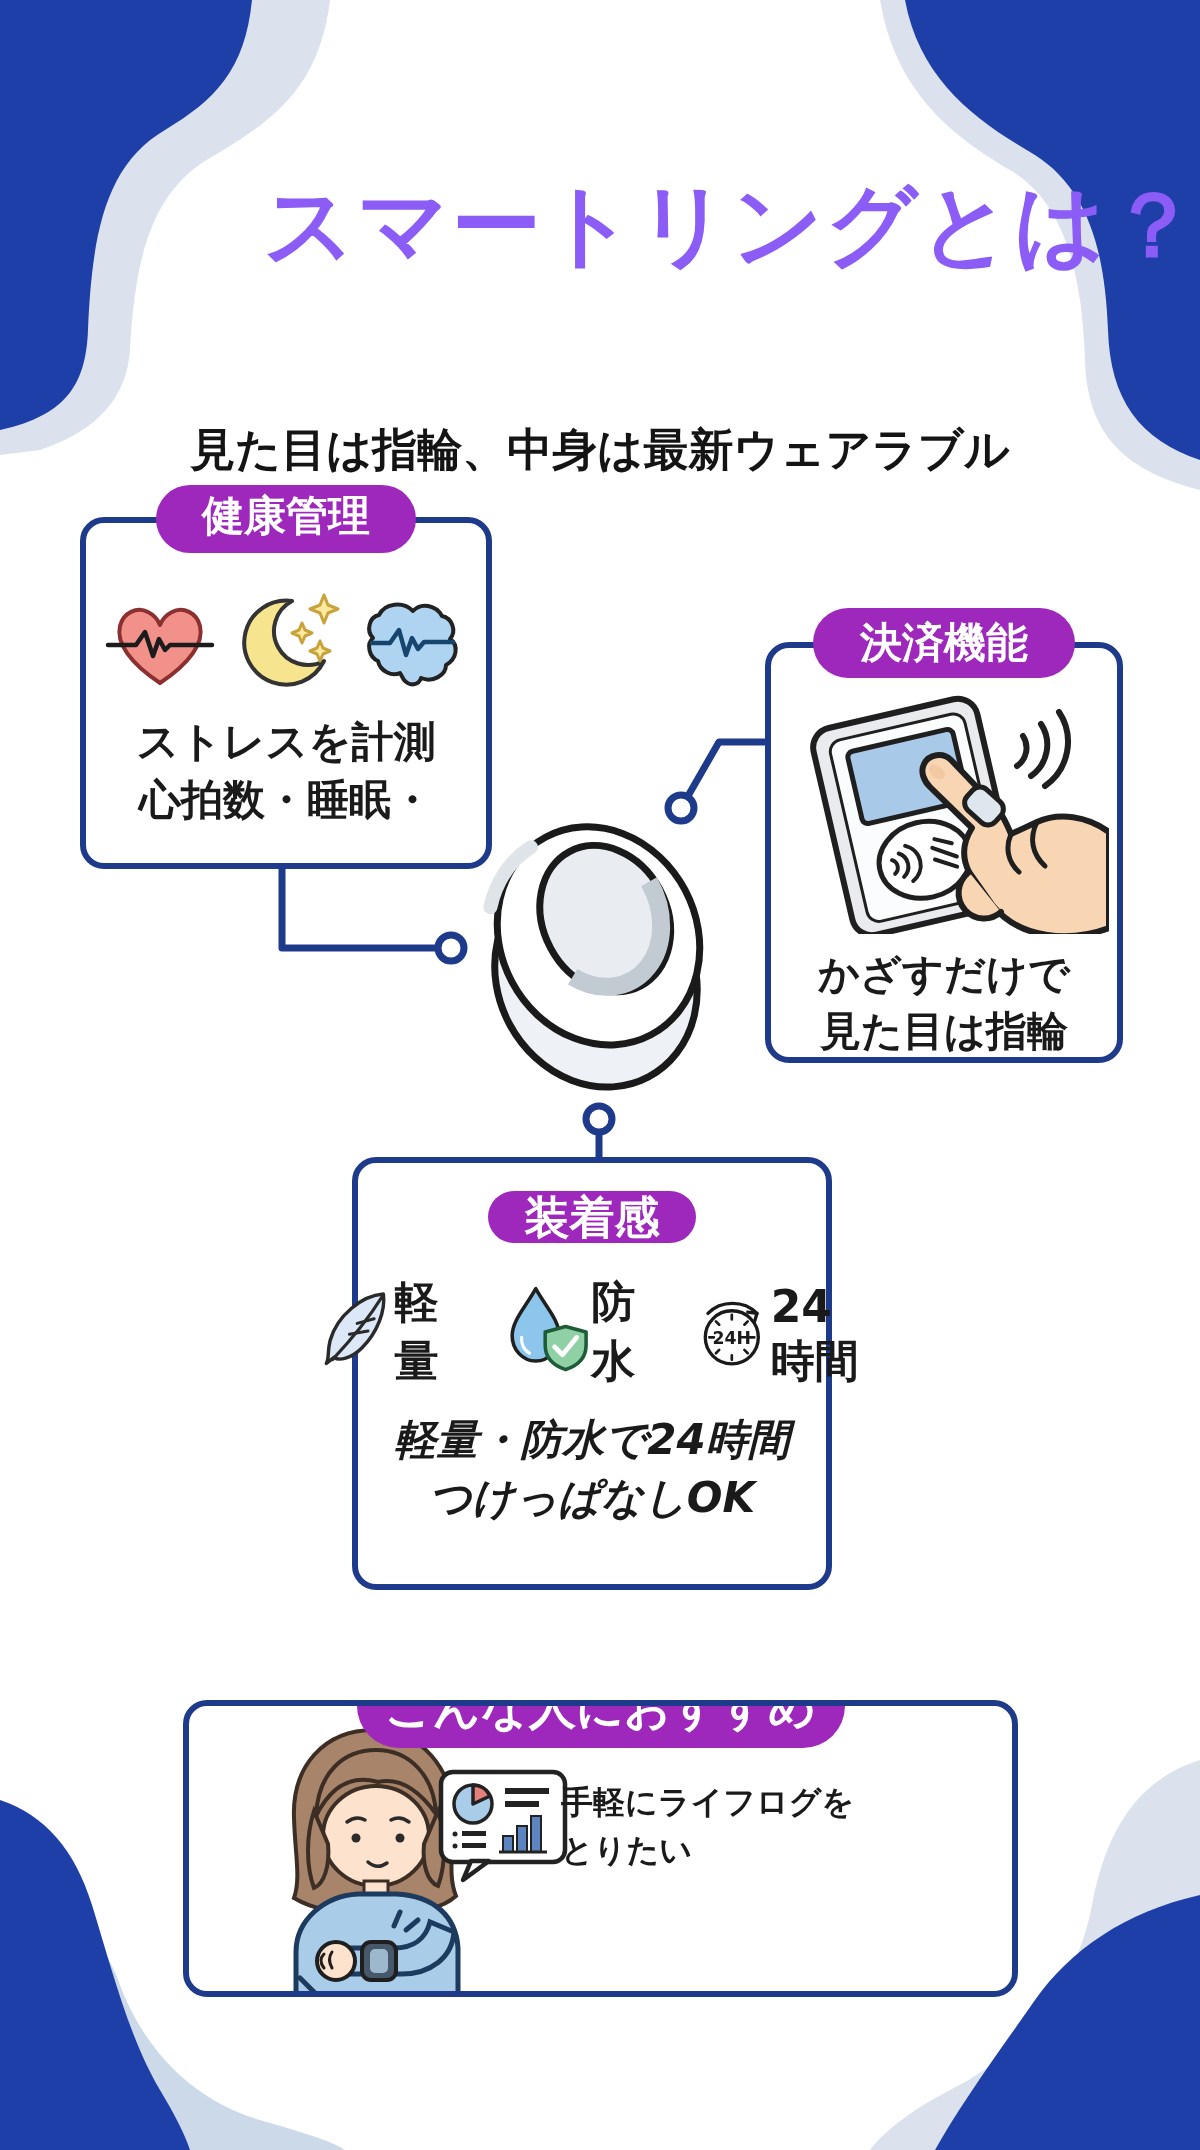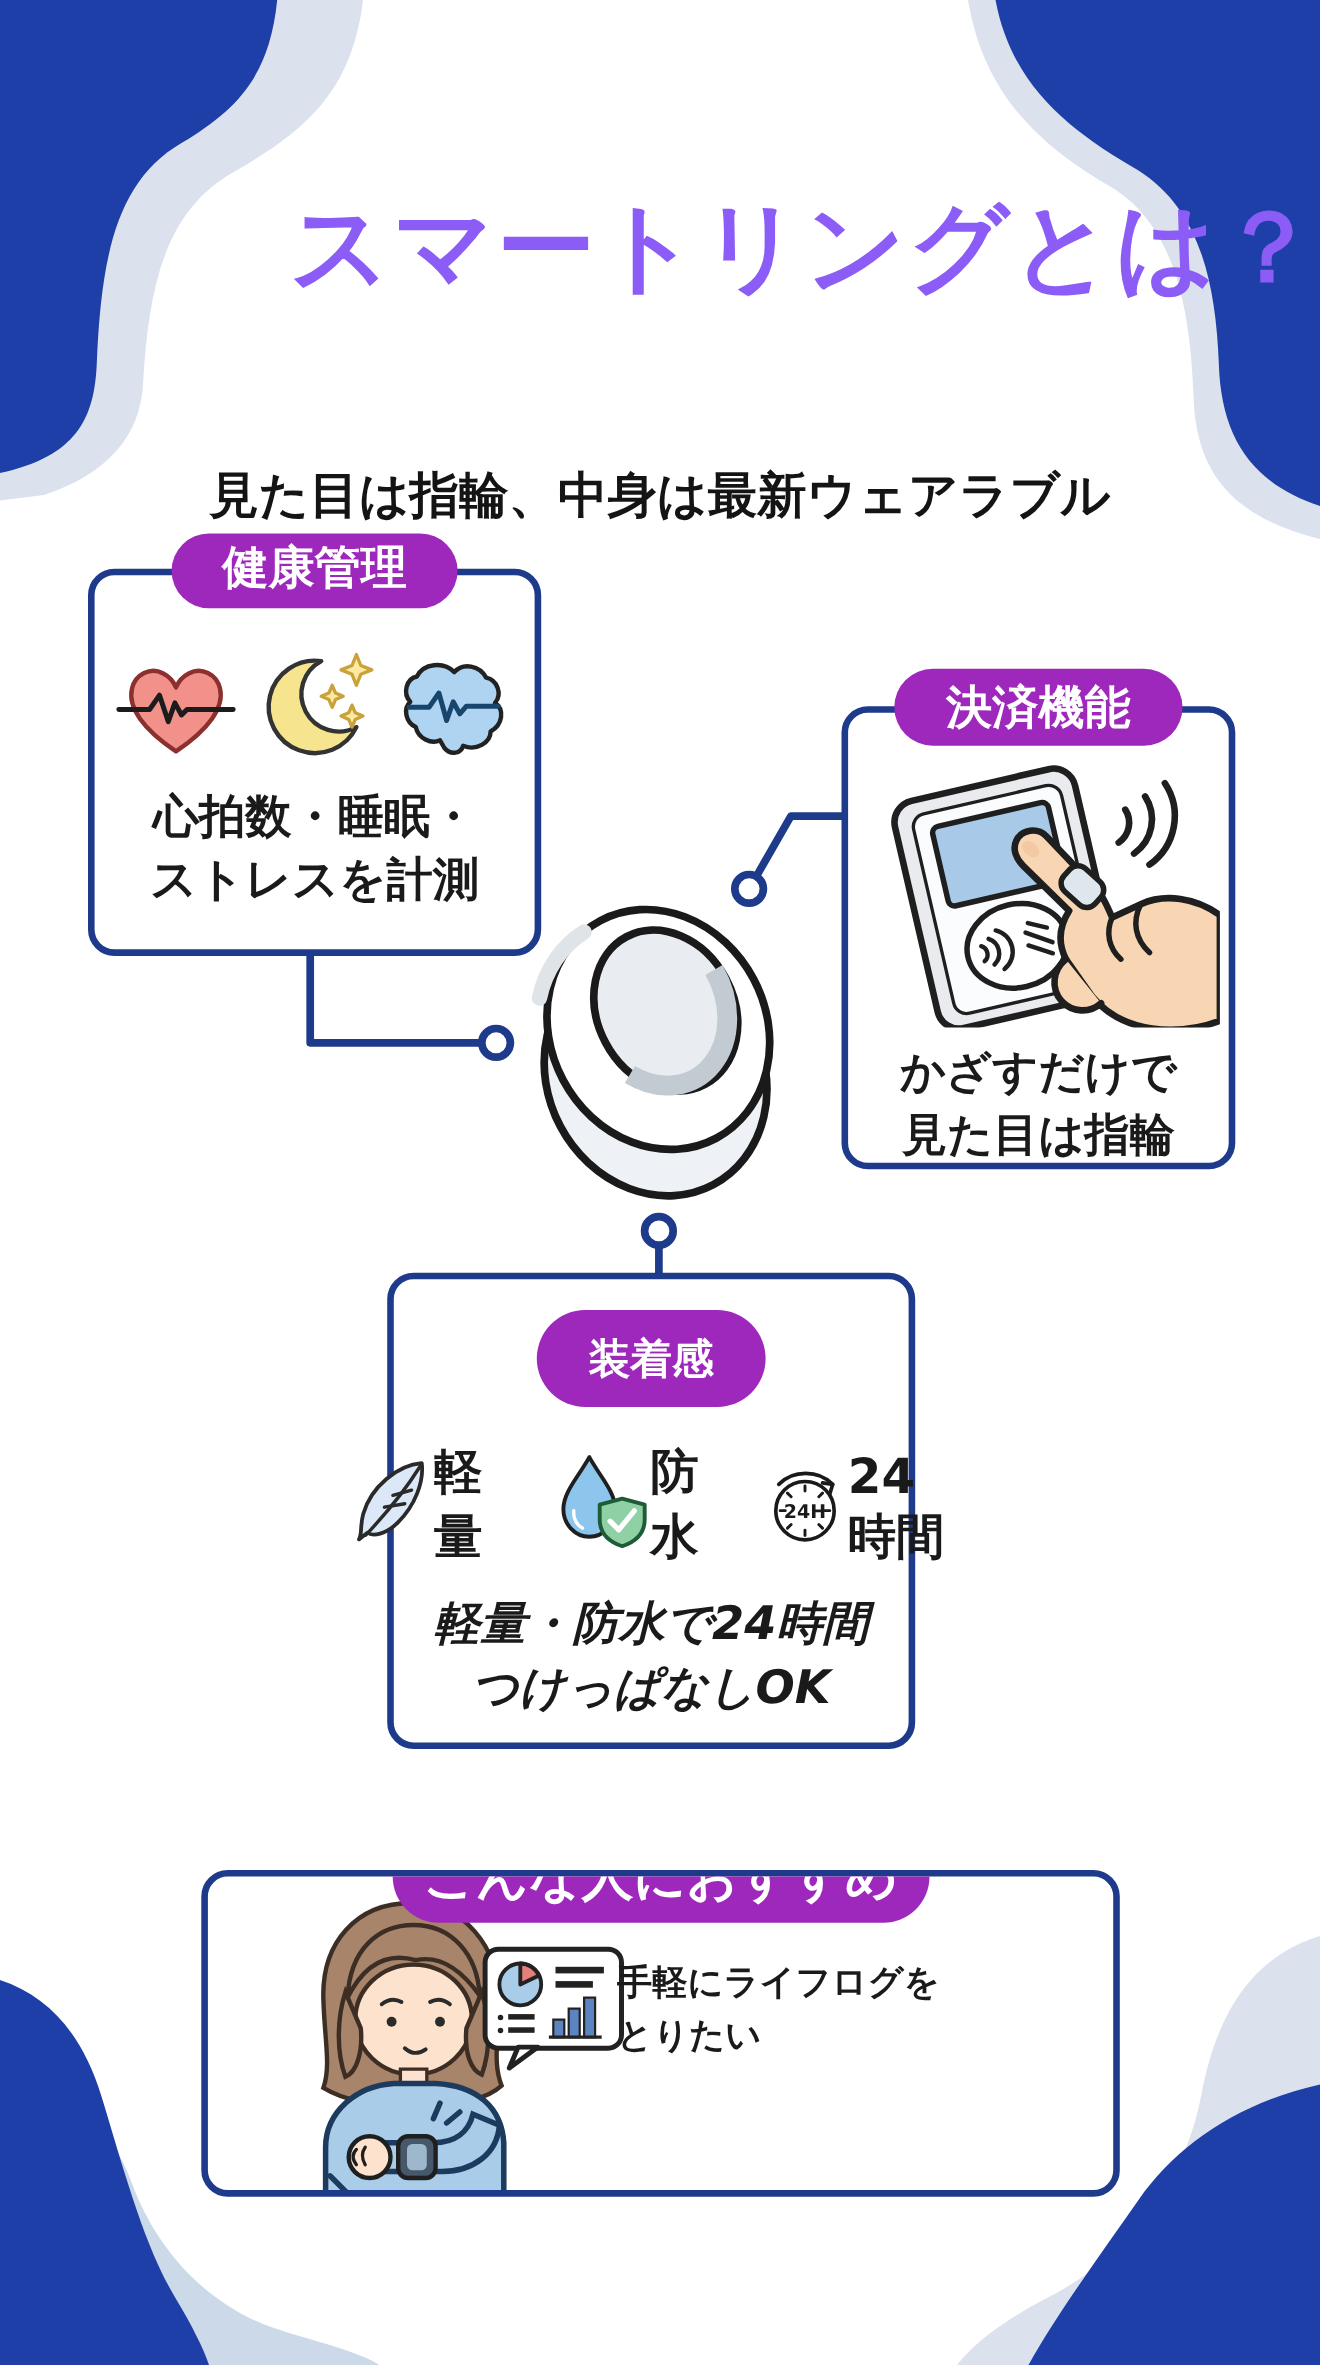--- a/index.html
+++ b/index.html
@@ -91,22 +91,22 @@
         <path d="M74 34 L77 41 L84 44 L77 47 L74 54 L71 47 L64 44 L71 41 Z" fill="#fbeaa0" stroke="#c9a23c" stroke-width="3" stroke-linejoin="round"></path>
         <path d="M92 52 L95 59 L102 62 L95 65 L92 72 L89 65 L82 62 L89 59 Z" fill="#fbeaa0" stroke="#c9a23c" stroke-width="3" stroke-linejoin="round"></path>
       </svg>
 
       <svg width="110" height="98" viewBox="0 0 110 98">
         <path d="M55 16 C45 6 27 8 21 20 C11 22 8 36 15 43 C8 49 11 62 20 66 C22 76 34 82 42 78 L46 85 C52 92 61 90 63 83 C75 88 88 80 88 70 C99 64 101 50 92 44 C99 36 94 23 84 21 C78 10 63 7 55 16 Z" fill="#aed4f2" stroke="#222222" stroke-width="4" stroke-linejoin="round"></path>
         <polyline points="14,48 32,48 41,35 48,60 54,43 60,54 66,47 95,47" fill="none" stroke="#17456e" stroke-width="4.5" stroke-linecap="round" stroke-linejoin="round"></polyline>
       </svg>
     </div>
     <div class="card-text" style="margin-top:20px;font-size:42px;">
+      <div>ストレスを計測</div>
       <div>心拍数・睡眠・</div>
-      <div>ストレスを計測</div>
     </div>
   </div>
 
   <div class="card" id="card-payment" style="left:765px;top:642px;width:358px;height:421px;">
     <div class="badge overlap" style="top:-40px;width:262px;height:70px;font-size:42px;">決済機能</div>
     <div style="display:flex;justify-content:center;margin-top:44px;">
 
       <svg width="330" height="242" viewBox="0 0 330 242">
         <g transform="rotate(-13 140 125)">
           <rect x="52" y="18" width="168" height="212" rx="20" fill="#e9ebef" stroke="#1f1f1f" stroke-width="6"></rect>
@@ -143,21 +143,21 @@
     <g transform="rotate(-28 130 150)">
       <ellipse cx="116" cy="172" rx="98" ry="112" fill="#eef1f5" stroke="#1a1a1a" stroke-width="7"></ellipse>
       <ellipse cx="138" cy="136" rx="98" ry="112" fill="#ffffff" stroke="#1a1a1a" stroke-width="7"></ellipse>
       <ellipse cx="152" cy="124" rx="62" ry="76" fill="#e9edf1" stroke="#1a1a1a" stroke-width="7"></ellipse>
       <path d="M96 160 A62 76 0 0 0 208 112" fill="none" stroke="#c2cad2" stroke-width="18"></path>
       <path d="M56 60 A98 112 0 0 1 120 26" fill="none" stroke="#dfe4e9" stroke-width="14" stroke-linecap="round"></path>
     </g>
   </svg>
 
   <div class="card" id="card-comfort" style="left:352px;top:1157px;width:480px;height:433px;">
-    <div class="badge" style="margin:28px auto 0;width:208px;height:88px;font-size:38px;">装着感</div>
+    <div class="badge" style="margin:28px auto 0;width:208px;height:52px;font-size:45px;">装着感</div>
     <div class="icon-row" style="margin-top:22px;gap:36px;">
       <div class="feature-col">
         <svg width="104" height="108" viewBox="0 0 104 108">
           <path d="M90 10 C62 12 30 38 21 70 C17 85 20 93 16 100 L26 92 C32 97 48 94 62 80 C82 60 93 32 90 10 Z" fill="#dce8f7" stroke="#2a2a2a" stroke-width="4.5" stroke-linejoin="round"></path>
           <path d="M24 95 C40 78 68 46 88 14" fill="none" stroke="#2a2a2a" stroke-width="4" stroke-linecap="round"></path>
           <path d="M46 62 L70 58 M56 48 L78 42" fill="none" stroke="#2a2a2a" stroke-width="4" stroke-linecap="round"></path>
         </svg>
         <div class="feature-label">軽量</div>
       </div>
       <div class="feature-col">

